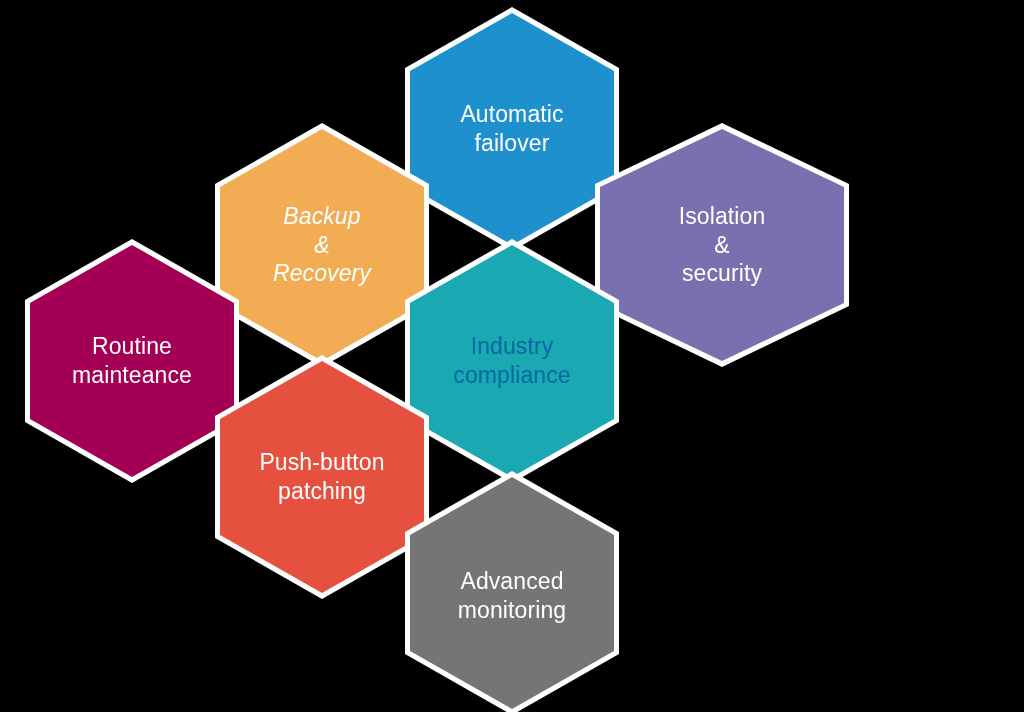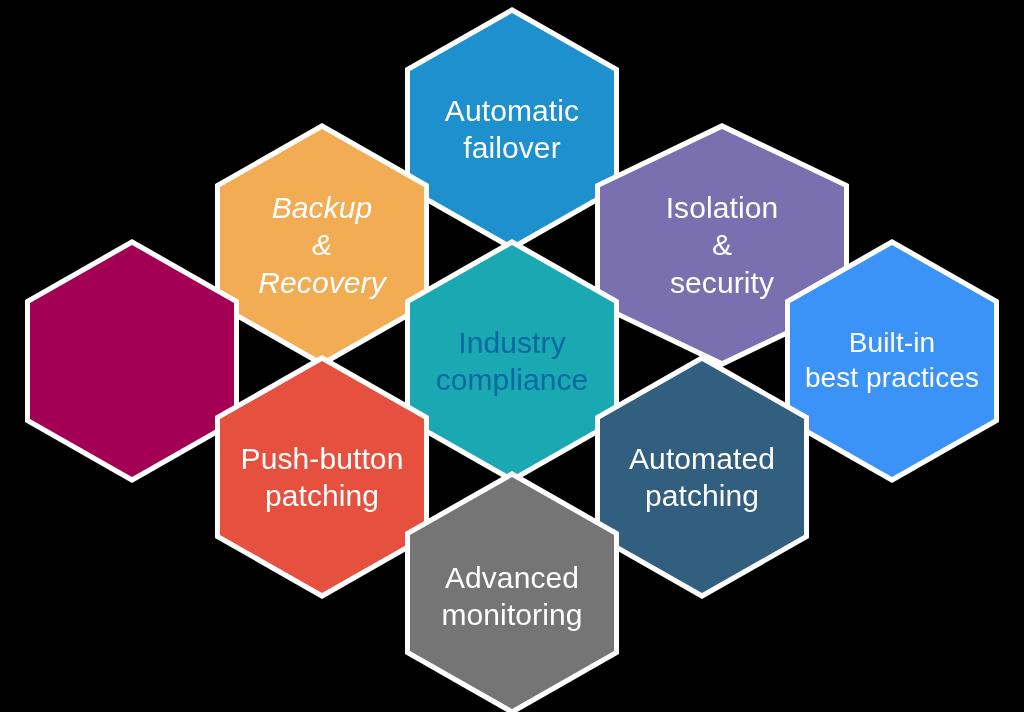--- a/index.html
+++ b/index.html
@@ -44,21 +44,21 @@
     top: 6px;
     width: calc(100% - 10px);
     height: calc(100% - 12px);
     -webkit-clip-path: polygon(50% 0%, 100% 25%, 100% 75%, 50% 100%, 0% 75%, 0% 25%);
     clip-path: polygon(50% 0%, 100% 25%, 100% 75%, 50% 100%, 0% 75%, 0% 25%);
   }
   .hex-label {
     position: relative;
     z-index: 3;
     color: #FFFFFF;
-    font-size: 30px;
+    font-size: 23px;
     line-height: 1.24;
     text-align: center;
     width: 92%;
     white-space: pre-line;
     letter-spacing: 0.1px;
     font-weight: 400;
   }
   .hex-label.small {
     font-size: 28px;
   }
@@ -83,43 +83,33 @@
     <div class="hex-cell" style="left: 595px; top: 123px; width: 254px; height: 244px;">
       <div class="hex-shell" style="background: rgb(255, 255, 255);"></div>
       <div class="hex-fill" style="background: rgb(122, 112, 176);"></div>
       <div class="hex-label" style="color: rgb(255, 255, 255);">Isolation
 &amp;
 security</div>
     </div>
     <div class="hex-cell" style="left: 25px; top: 239px; width: 214px; height: 244px;">
       <div class="hex-shell" style="background: rgb(255, 255, 255);"></div>
       <div class="hex-fill" style="background: rgb(163, 0, 85);"></div>
+      <div class="hex-label" style="color: rgb(255, 255, 255);">Routine
+mainteance</div>
     </div>
     <div class="hex-cell" style="left: 405px; top: 239px; width: 214px; height: 244px;">
       <div class="hex-shell" style="background: rgb(255, 255, 255);"></div>
       <div class="hex-fill" style="background: rgb(26, 169, 179);"></div>
       <div class="hex-label" style="color: #0369a1;">Industry
 compliance</div>
     </div>
-    <div class="hex-cell" style="left: 785px; top: 239px; width: 214px; height: 244px;">
-      <div class="hex-shell" style="background: rgb(255, 255, 255);"></div>
-      <div class="hex-fill" style="background: rgb(59, 147, 247);"></div>
-      <div class="hex-label small" style="color: rgb(255, 255, 255);">Built-in
-best practices</div>
-    </div>
     <div class="hex-cell" style="left: 215px; top: 355px; width: 214px; height: 244px;">
       <div class="hex-shell" style="background: rgb(255, 255, 255);"></div>
       <div class="hex-fill" style="background: rgb(230, 81, 63);"></div>
       <div class="hex-label" style="color: rgb(255, 255, 255);">Push-button
-patching</div>
-    </div>
-    <div class="hex-cell" style="left: 595px; top: 355px; width: 214px; height: 244px;">
-      <div class="hex-shell" style="background: rgb(255, 255, 255);"></div>
-      <div class="hex-fill" style="background: rgb(50, 94, 128);"></div>
-      <div class="hex-label" style="color: rgb(255, 255, 255);">Automated
 patching</div>
     </div>
     <div class="hex-cell" style="left: 405px; top: 471px; width: 214px; height: 244px;">
       <div class="hex-shell" style="background: rgb(255, 255, 255);"></div>
       <div class="hex-fill" style="background: rgb(117, 117, 117);"></div>
       <div class="hex-label" style="color: rgb(255, 255, 255); margin-top: 6px;">Advanced
 monitoring</div>
     </div>
   </div>
 

